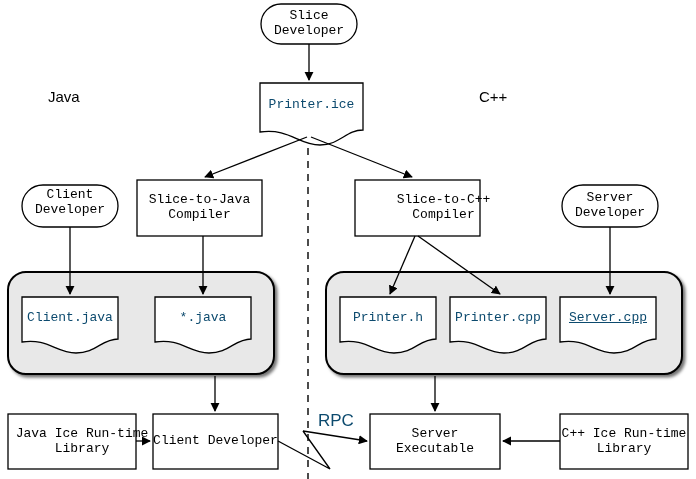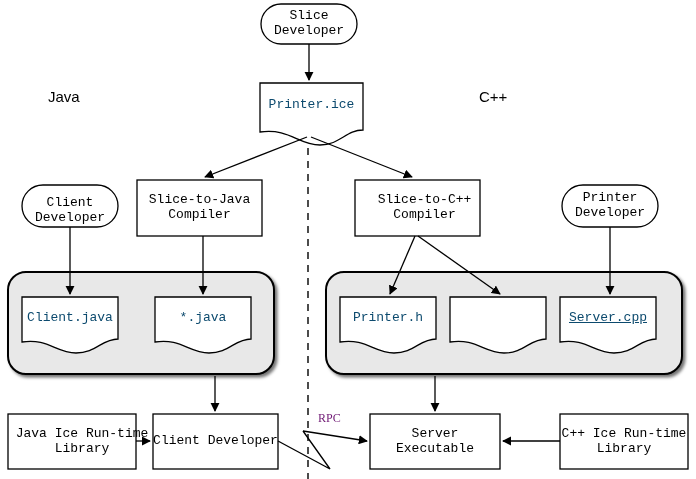--- a/index.html
+++ b/index.html
@@ -49,23 +49,23 @@
     pointer-events: none;
   }
   .zone-label {
     position: absolute;
     font-family: "Liberation Sans", sans-serif;
     font-size: 15px;
     color: #000000;
   }
   .edge-label {
     position: absolute;
-    font-family: Liberation Serif, serif;
-    font-size: 12px;
-    color: #701a75;
+    font-family: Liberation Sans, sans-serif;
+    font-size: 17px;
+    color: #0c4a6e;
   }
 </style>
 </head>
 <body>
 
 <div id="canvas">
 
   <svg id="svg-layer" viewBox="0 0 696 479" xmlns="http://www.w3.org/2000/svg">
     <defs>
       <marker id="arrow" viewBox="0 0 10 10" refX="9" refY="5" markerWidth="7" markerHeight="7" orient="auto-start-reverse">
@@ -124,34 +124,35 @@
 
     <path d="M 278 441 L 330 469 L 303 431" fill="none" stroke="#000000" stroke-width="1.3"></path>
     <line x1="303" y1="431" x2="367" y2="441" stroke="#000000" stroke-width="1.3" marker-end="url(#arrow)"></line>
   </svg>
 
   <div class="zone-label" style="left:48px; top:88px;">Java</div>
   <div class="zone-label" style="left:479px; top:88px;">C++</div>
 
   <div class="node-label" style="left:261px; top:4px; width:96px; height:40px;">Slice
 Developer</div>
-  <div class="node-label" style="left:22px; top:185px; width:96px; height:36px;margin-top:8px;">Client
+  <div class="node-label" style="left:22px; top:185px; width:96px; height:36px;">Client
 Developer</div>
-  <div class="node-label" style="left:562px; top:185px; width:96px; height:42px;">Printer
+  <div class="node-label" style="left:562px; top:185px; width:96px; height:42px;">Server
 Developer</div>
 
   <div class="node-label" style="left:137px; top:180px; width:125px; height:56px;">Slice-to-Java
 Compiler</div>
-  <div class="node-label" style="left:355px; top:180px; width:139px; height:56px;">Slice-to-C++
+  <div class="node-label" style="left:355px; top:180px; width:139px; height:56px;padding-left:19px;">Slice-to-C++
 Compiler</div>
 
   <div class="doc-label" style="left:260px; top:83px; width:103px; height:42px;">Printer.ice</div>
   <div class="doc-label" style="left:22px; top:297px; width:96px; height:40px;">Client.java</div>
   <div class="doc-label" style="left:155px; top:297px; width:96px; height:40px;">*.java</div>
   <div class="doc-label" style="left:340px; top:297px; width:96px; height:40px;">Printer.h</div>
+  <div class="doc-label" style="left:450px; top:297px; width:96px; height:40px;">Printer.cpp</div>
   <div class="doc-label" style="left:560px; top:297px; width:96px; height:40px;text-decoration:underline;">Server.cpp</div>
 
   <div class="node-label" style="left:8px; top:414px; width:148px; height:55px;">Java Ice Run-time
 Library</div>
   <div class="node-label" style="left:153px; top:414px; width:125px; height:55px;">Client Developer</div>
   <div class="node-label" style="left:370px; top:414px; width:130px; height:55px;">Server Executable</div>
   <div class="node-label" style="left:560px; top:414px; width:128px; height:55px;">C++ Ice Run-time
 Library</div>
 
   <div class="edge-label" style="left:318px; top:411px;">RPC</div>

